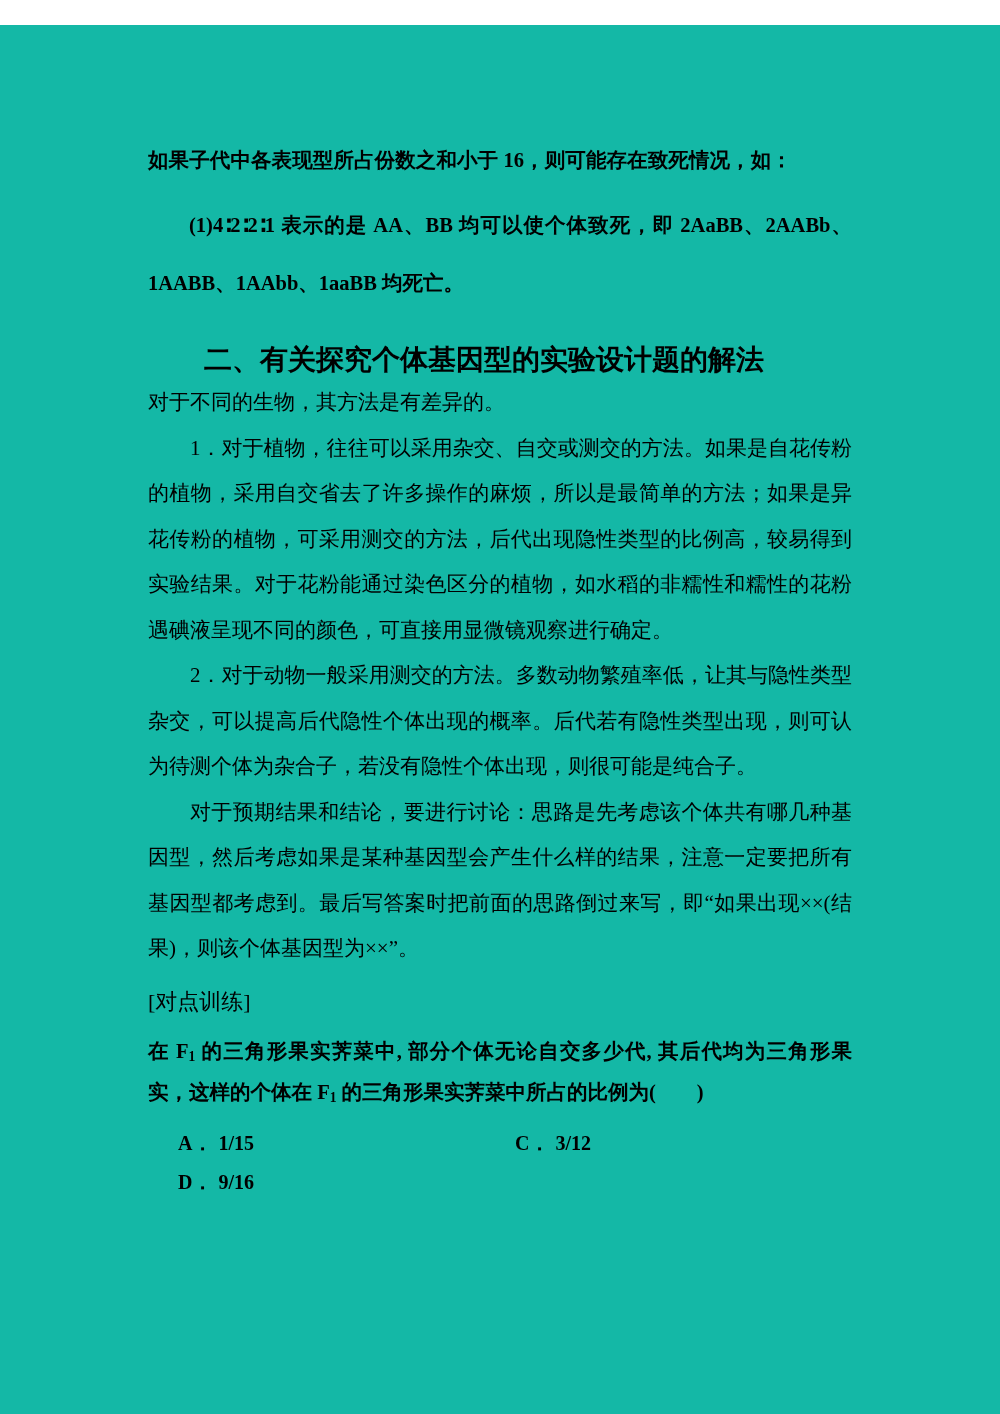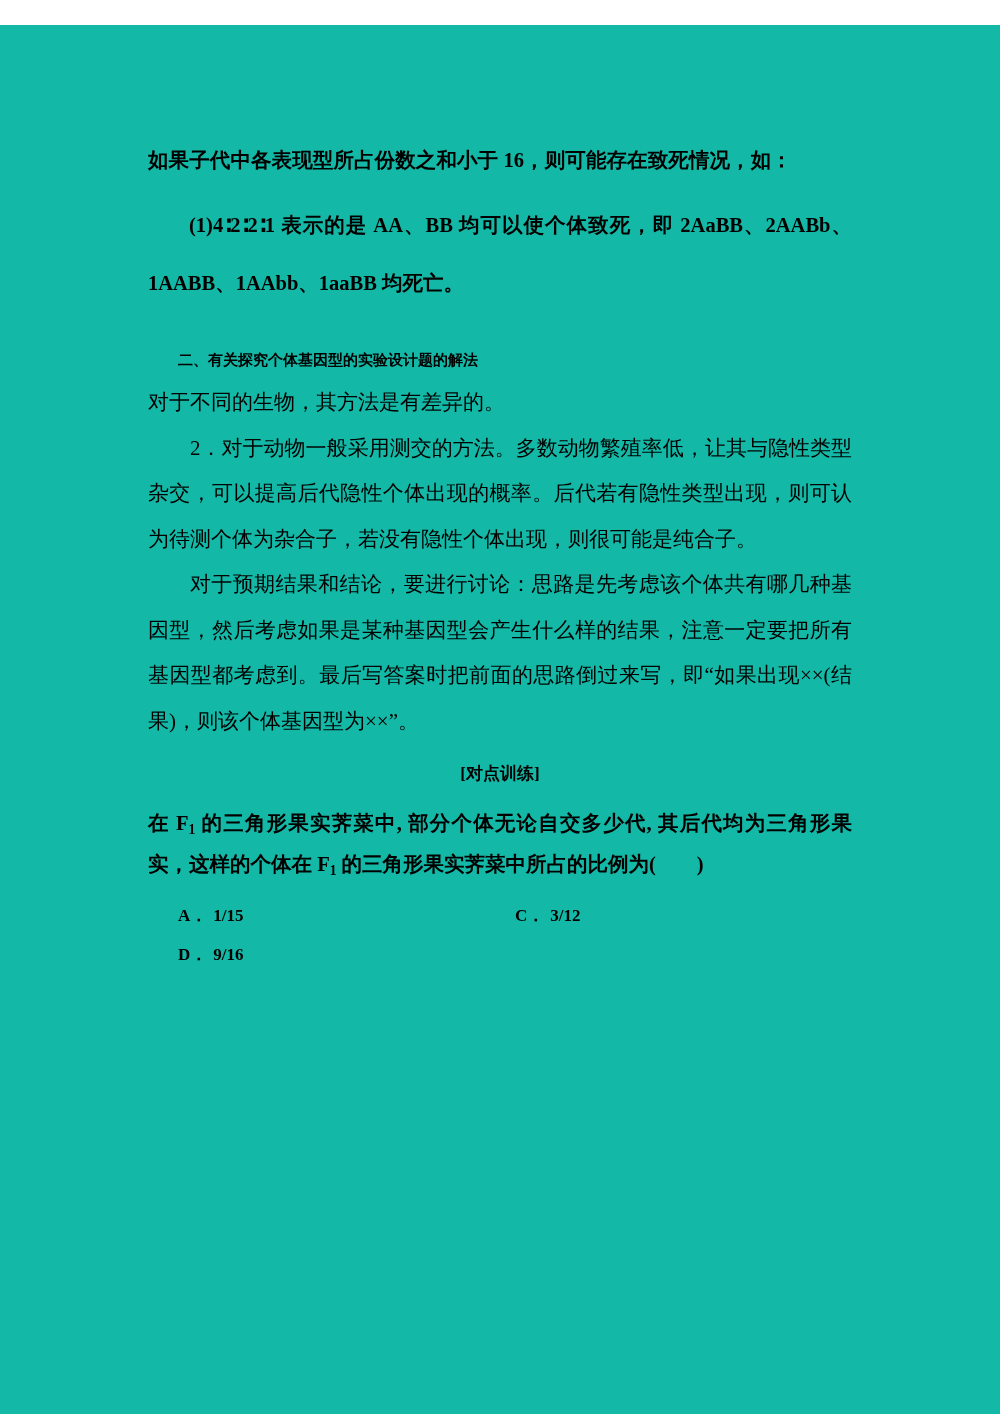--- a/index.html
+++ b/index.html
@@ -46,49 +46,49 @@
 
   
   .p.body {
     font-weight: normal;
     line-height: 45.5px;
     font-size: 21px;
   }
 
   .section-head {
     font-weight: bold;
-    font-size: 15px;
+    font-size: 28px;
     line-height: 40px;
     text-indent: 2em;
     margin: 0;
   }
 
   .drill-title {
-    text-align: center;
-    font-weight: bold;
-    font-size: 17px;
+    text-align: left;
+    font-weight: normal;
+    font-size: 22px;
     line-height: 44px;
     margin: 0;
   }
 
   .q-text {
     font-weight: bold;
     font-size: 20.5px;
     line-height: 39px;
     text-align: justify;
     text-justify: inter-ideograph;
     margin: 0;
   }
   .q-text.indent { text-indent: 2em; }
 
   .options {
     display: flex;
     flex-wrap: wrap;
     font-weight: bold;
-    font-size: 17px;
+    font-size: 20px;
     line-height: 39px;
     padding-left: 30px;
     box-sizing: border-box;
   }
   .opt {
     width: 50%;
     white-space: nowrap;
   }
   .opt .lbl { margin-right: 6px; }
 
@@ -119,20 +119,21 @@
 
     <div class="sp-12"></div>
 
 
     <div class="sp-16"></div>
 
     <p class="section-head">二、有关探究个体基因型的实验设计题的解法</p>
 
     <p class="p body">对于不同的生物，其方法是有差异的。</p>
 
+    <p class="p body indent">1．对于植物，往往可以采用杂交、自交或测交的方法。如果是自花传粉的植物，采用自交省去了许多操作的麻烦，所以是最简单的方法；如果是异花传粉的植物，可采用测交的方法，后代出现隐性类型的比例高，较易得到实验结果。对于花粉能通过染色区分的植物，如水稻的非糯性和糯性的花粉遇碘液呈现不同的颜色，可直接用显微镜观察进行确定。</p>
 
     <p class="p body indent">2．对于动物一般采用测交的方法。多数动物繁殖率低，让其与隐性类型杂交，可以提高后代隐性个体出现的概率。后代若有隐性类型出现，则可认为待测个体为杂合子，若没有隐性个体出现，则很可能是纯合子。</p>
 
     <p class="p body indent">对于预期结果和结论，要进行讨论：思路是先考虑该个体共有哪几种基因型，然后考虑如果是某种基因型会产生什么样的结果，注意一定要把所有基因型都考虑到。最后写答案时把前面的思路倒过来写，即“如果出现××(结果)，则该个体基因型为××”。</p>
 
     <div class="sp-8"></div>
 
     <p class="drill-title">[对点训练]</p>
 
     <div class="sp-8"></div>

